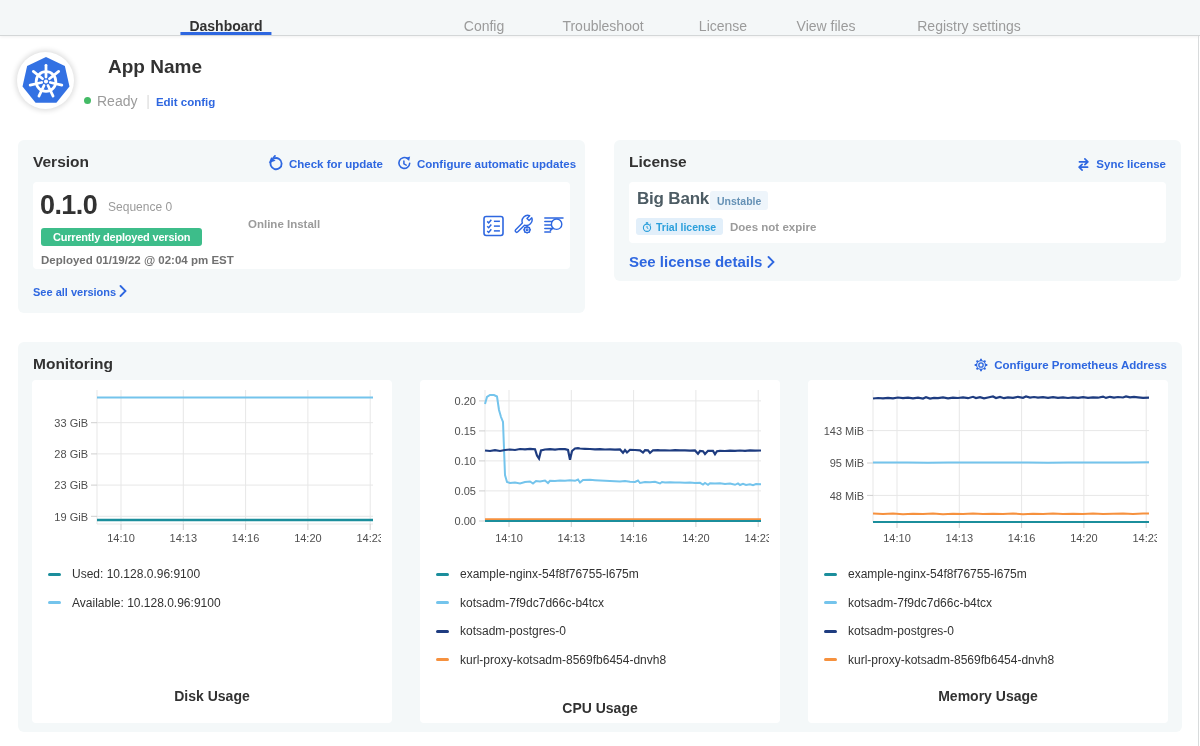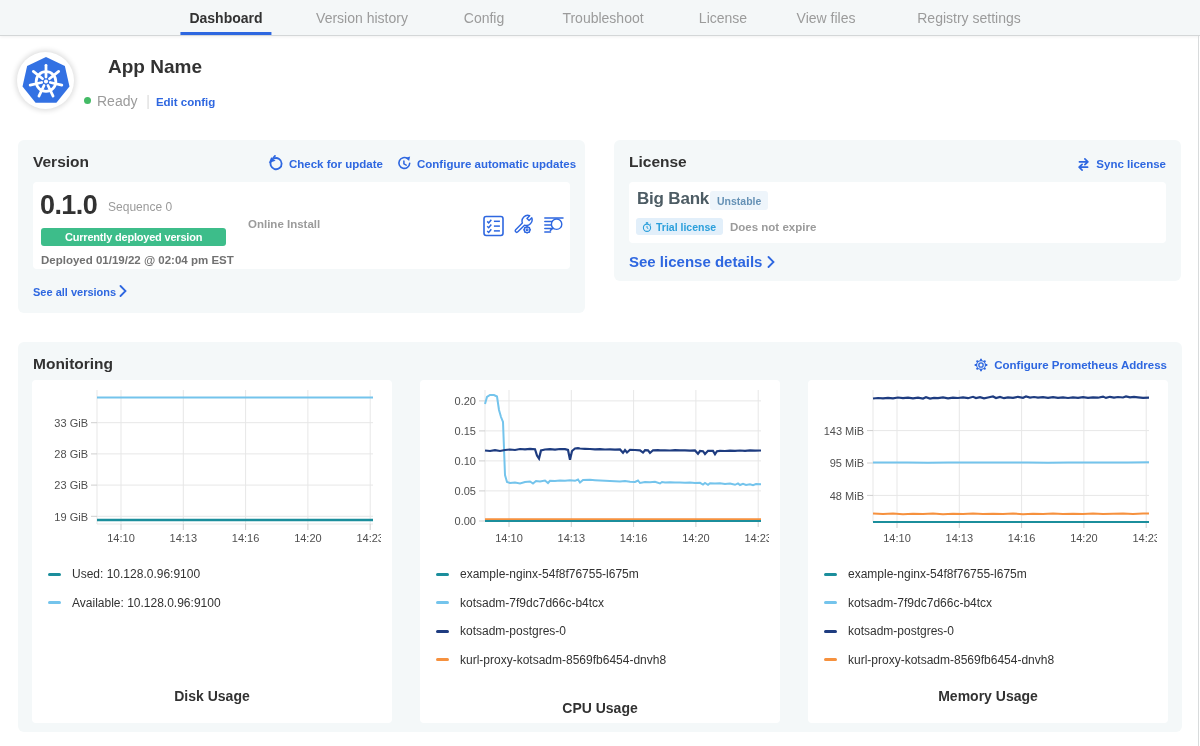--- a/index.html
+++ b/index.html
@@ -1,28 +1,27 @@
 <!DOCTYPE html>
 <html><head><meta charset="utf-8"><style>
 *{margin:0;padding:0;box-sizing:border-box}
 html,body{width:1200px;height:746px;font-family:"Liberation Sans",sans-serif;background:#fff;position:relative;overflow:hidden}
 .nav{position:absolute;top:0;left:0;width:1200px;height:36px;background:#f4f7f8;border-bottom:1px solid #d4d7d8;box-shadow:0 1px 3px rgba(0,0,0,0.06)}
-.tab{position:absolute;top:0;height:35px;line-height:36px;font-size:14px;color:#9b9b9b;transform:translateX(-50%);padding:0 9px;white-space:nowrap}
+.tab{position:absolute;top:0;height:35px;line-height:36px;font-size:14px;color:#9b9b9b;transform:translateX(-50%);padding:8px 9px;white-space:nowrap}
 .tab.active{color:#323232;font-weight:bold;border-bottom:3px solid #2e67e0}
 .vline{position:absolute;left:1198px;top:36px;width:1px;height:710px;background:#d8dbdc}
 .bluelink{color:#2e67e0;font-weight:bold;font-size:11.5px;text-decoration:none;white-space:nowrap}
 .card{position:absolute;background:#f4f8f9;border-radius:6px}
 .cardtitle{font-size:15.5px;font-weight:bold;color:#323232}
 .whitebox{position:absolute;background:#fff;border-radius:4px}
 svg.icn{vertical-align:-3px;margin-right:6px}
 </style></head>
 <body>
 <div class="nav">
   <span class="tab active" style="left:226px">Dashboard</span>
-  <span class="tab" style="left:362px">Version history</span>
   <span class="tab" style="left:484px">Config</span>
   <span class="tab" style="left:603px">Troubleshoot</span>
   <span class="tab" style="left:723px">License</span>
   <span class="tab" style="left:826px">View files</span>
   <span class="tab" style="left:969px">Registry settings</span>
 </div>
 <div class="vline"></div>
 
 <div style="position:absolute;left:17px;top:52px;width:57px;height:57px;border-radius:50%;background:#fff;box-shadow:0 0 5px 2px rgba(0,0,0,0.12)"></div>
 <svg style="position:absolute;left:18px;top:53px" width="56" height="56" viewBox="0 0 56 57">
@@ -53,21 +52,21 @@
           <path d="M0.8 8.0 L3.2 2.2 L7.6 5.8 Z" fill="#2e67e0"></path>
           <path d="M7.0 0.9 L5.0 3.3" stroke="#2e67e0" stroke-width="1.7" stroke-linecap="round"></path>
         </svg>Check for update</a></div>
   <div style="position:absolute;left:379px;top:14px"><a class="bluelink" href="#"><svg class="icn" width="14" height="15" viewBox="0 0 14 15">
           <path d="M10.6 2.7 A5.4 5.4 0 1 0 12.7 7.3" fill="none" stroke="#2e67e0" stroke-width="1.6" stroke-linecap="round"></path>
           <path d="M13.1 0.4 L8.9 1.8 L12.1 5.0 Z" fill="#2e67e0"></path>
           <path d="M6.9 4.9 L6.9 7.9 L9.2 9.1" fill="none" stroke="#2e67e0" stroke-width="1.5" stroke-linecap="round"></path>
         </svg>Configure automatic updates</a></div>
   <div class="whitebox" style="left:15px;top:42px;width:537px;height:87px">
     <div style="position:absolute;left:7px;top:8px"><span style="font-size:27px;font-weight:bold;color:#323232;letter-spacing:-0.6px">0.1.0</span><span style="font-size:12px;color:#9b9b9b;margin-left:11px;vertical-align:3px">Sequence 0</span></div>
-    <div style="position:absolute;left:8px;top:46px;background:#3dbd8a;color:#fff;font-size:11px;font-weight:bold;padding:3px 24px;letter-spacing:-0.2px;border-radius:3px">Currently deployed version</div>
+    <div style="position:absolute;left:8px;top:46px;background:#3dbd8a;color:#fff;font-size:11px;font-weight:bold;padding:3px 12px;letter-spacing:-0.2px;border-radius:3px">Currently deployed version</div>
     <div style="position:absolute;left:8px;top:72px;font-size:11.5px;color:#717171;font-weight:bold">Deployed 01/19/22 @ 02:04 pm EST</div>
     <div style="position:absolute;left:215px;top:36px;font-size:11.5px;color:#9b9b9b;font-weight:bold">Online Install</div>
     <svg style="position:absolute;left:450px;top:33px" width="21" height="22" viewBox="0 0 21 22" fill="none" stroke="#2e67e0" stroke-width="1.7">
       <rect x="1" y="1.5" width="19" height="19" rx="2.2" stroke-width="1.6"></rect>
       <path d="M4.2 6.4 L5.7 7.9 L8.3 4.7" stroke-width="1.5"></path>
         <path d="M4.2 11.2 L5.7 12.7 L8.3 9.5" stroke-width="1.5"></path>
         <path d="M4.2 16 L5.7 17.5 L8.3 14.3" stroke-width="1.5"></path>
       <line x1="10.9" y1="6.3" x2="16.9" y2="6.3" stroke-width="1.5"></line>
         <line x1="10.9" y1="11.1" x2="16.9" y2="11.1" stroke-width="1.5"></line>
         <line x1="10.9" y1="15.9" x2="16.9" y2="15.9" stroke-width="1.5"></line>

